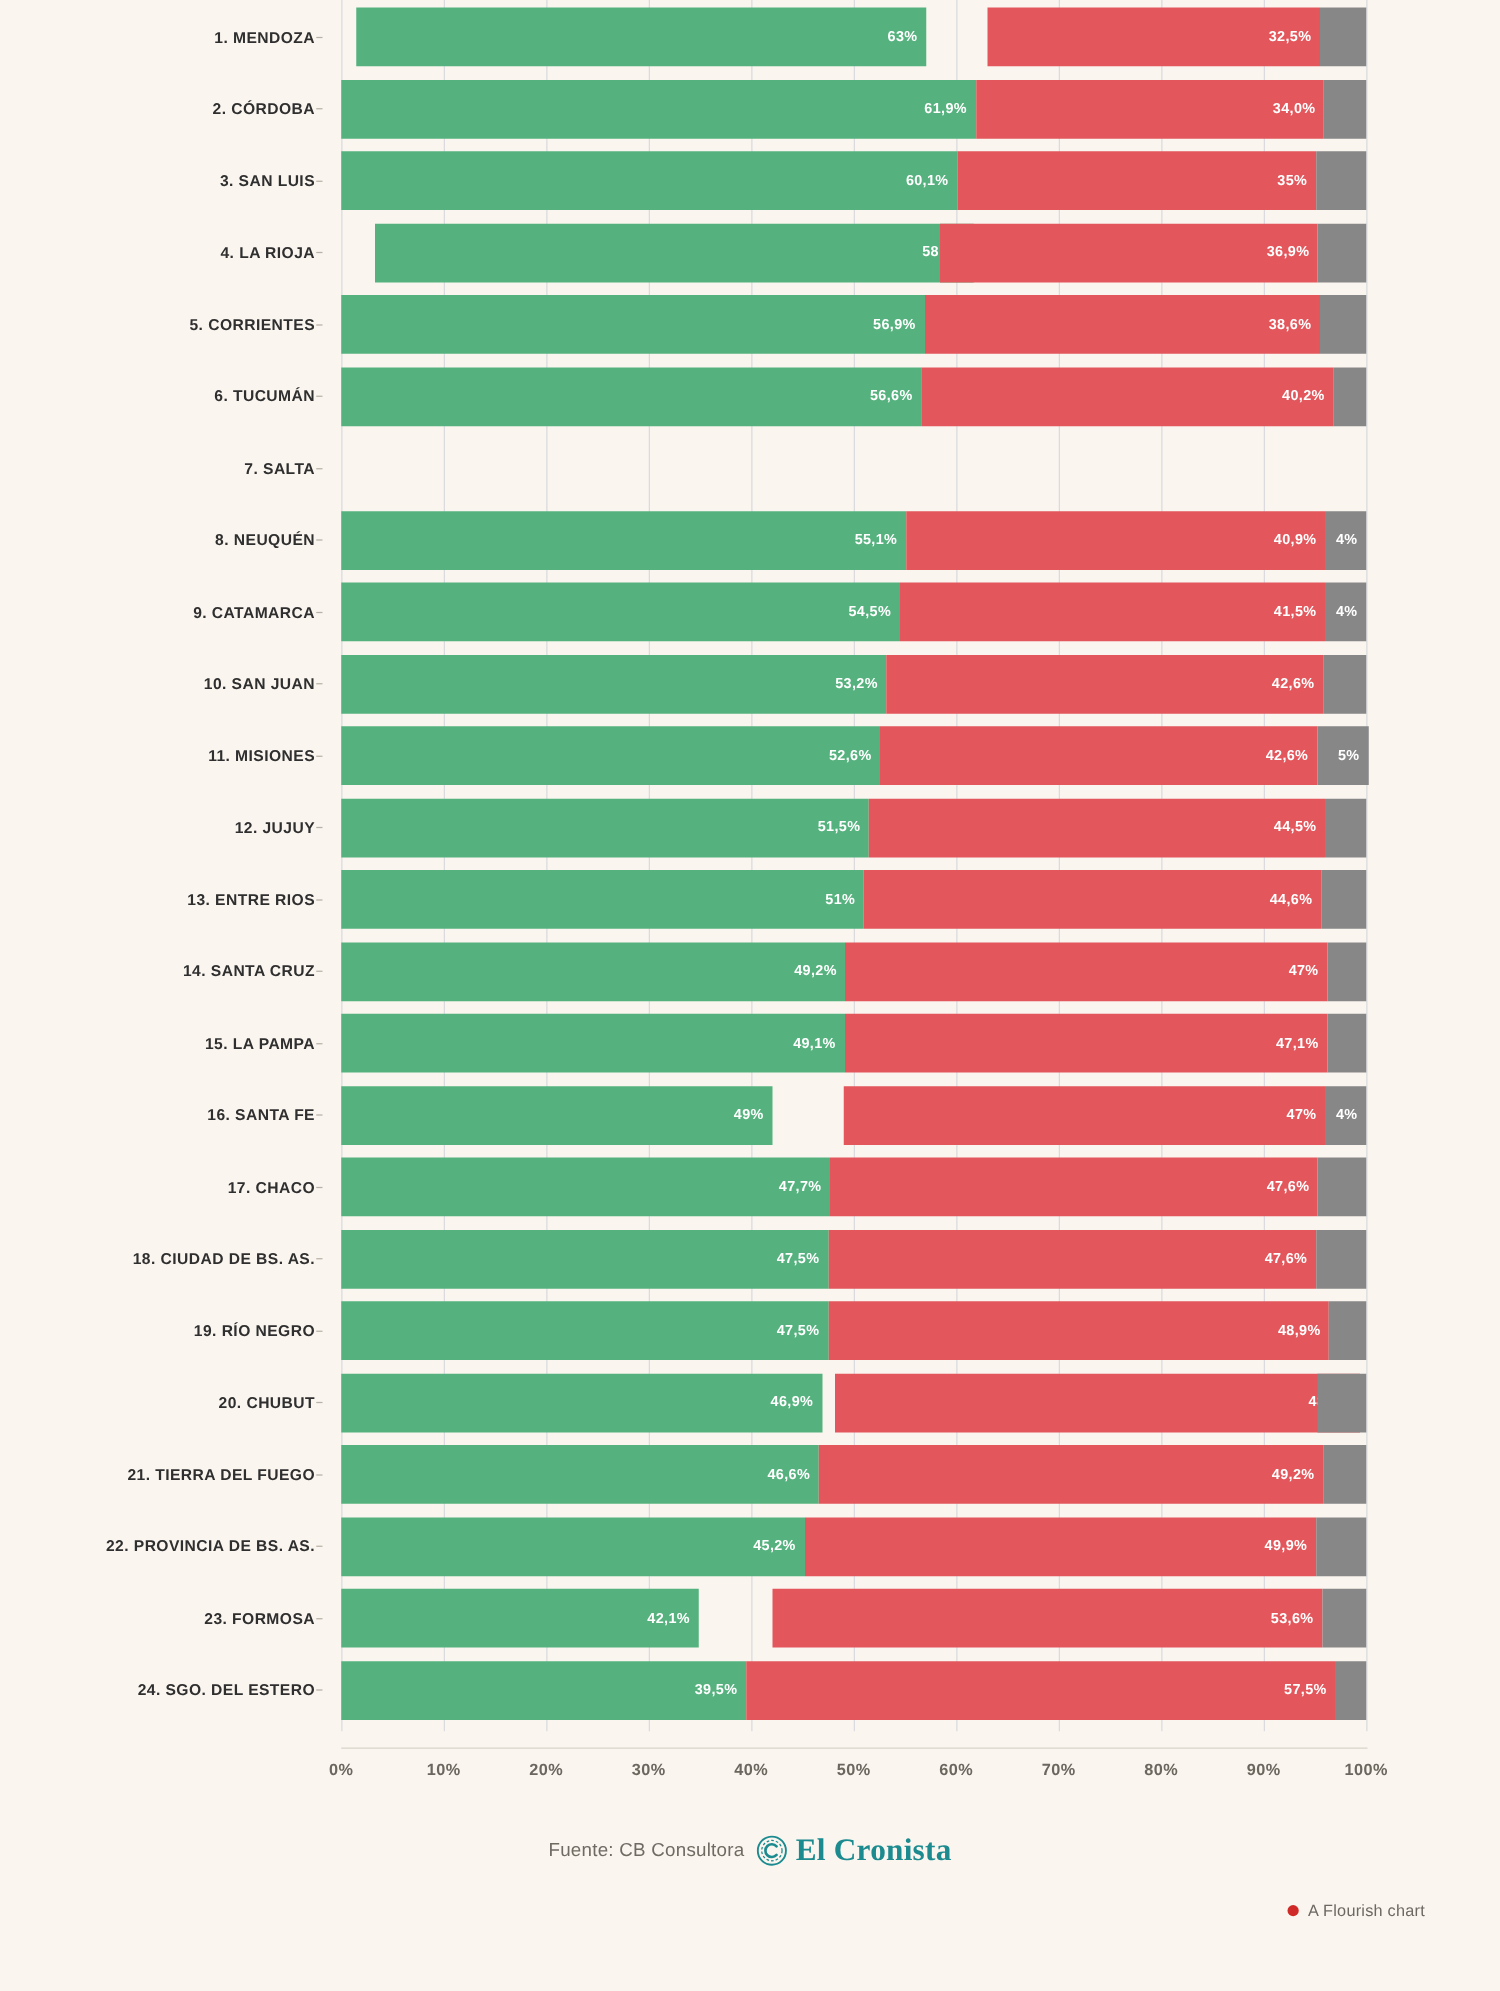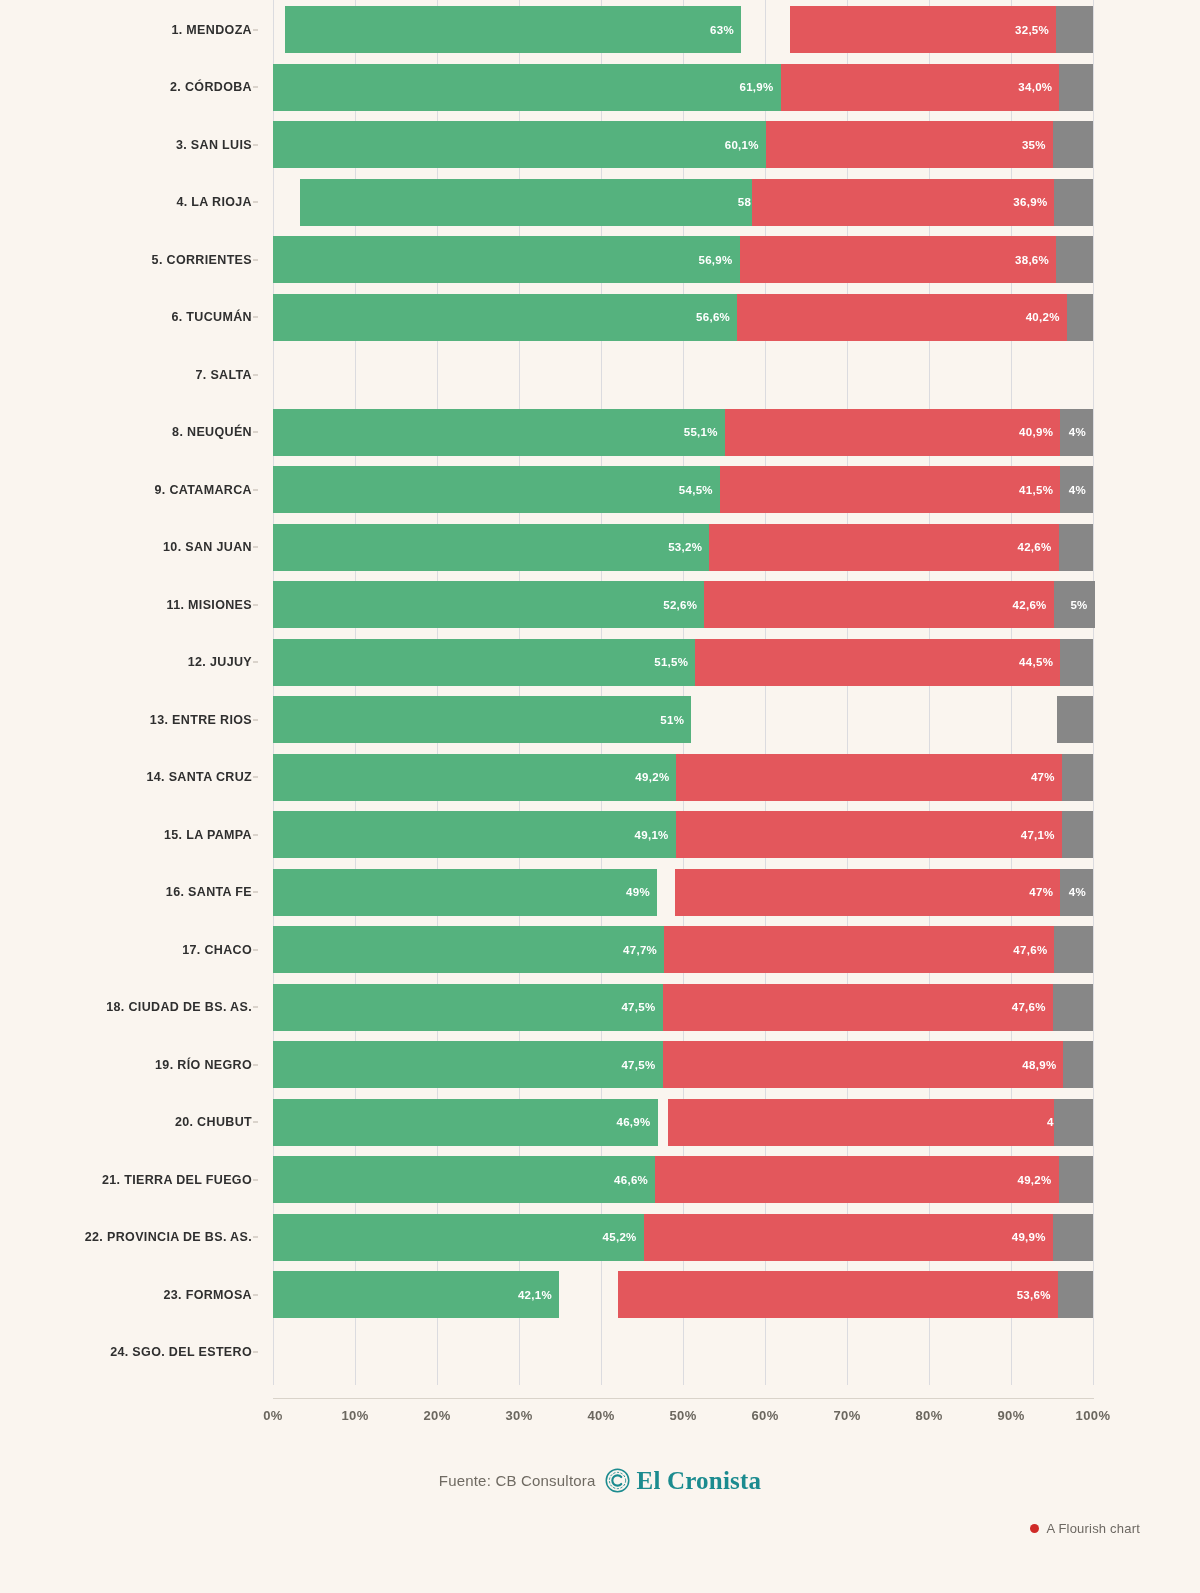--- a/index.html
+++ b/index.html
@@ -309,20 +309,23 @@
             </div>
             <div class="seg gray" style="left: 787.2px; width: 32.8px;"></div>
           </div>
         </div>
         <div class="rowwrap" style="top: 690px;">
           <div class="cat">13. ENTRE RIOS<span class="tick-dash"></span></div>
           <div class="bars">
             <div class="seg green" style="left: 0px; width: 418.2px;">
               <span>51%</span>
             </div>
+            <div class="seg red" style="left: 418.2px; width: 365.72px;">
+              <span>44,6%</span>
+            </div>
             <div class="seg gray" style="left: 783.92px; width: 36.08px;"></div>
           </div>
         </div>
         <div class="rowwrap" style="top: 747.5px;">
           <div class="cat">14. SANTA CRUZ<span class="tick-dash"></span></div>
           <div class="bars">
             <div class="seg green" style="left: 0px; width: 403.44px;">
               <span>49,2%</span>
             </div>
             <div class="seg red" style="left: 403.44px; width: 385.4px;">
@@ -339,21 +342,21 @@
             </div>
             <div class="seg red" style="left: 402.62px; width: 386.22px;">
               <span>47,1%</span>
             </div>
             <div class="seg gray" style="left: 788.84px; width: 31.16px;"></div>
           </div>
         </div>
         <div class="rowwrap" style="top: 862.5px;">
           <div class="cat">16. SANTA FE<span class="tick-dash"></span></div>
           <div class="bars">
-            <div class="seg green" style="left: 0px; width: 384px;">
+            <div class="seg green" style="left: 0px; width: 345px;">
               <span>49%</span>
             </div>
             <div class="seg red" style="left: 401.8px; width: 385.4px;">
               <span>47%</span>
             </div>
             <div class="seg gray" style="left: 787.2px; width: 32.8px;">
               <span>4%</span>
             </div>
           </div>
         </div>
@@ -436,20 +439,29 @@
               <span>42,1%</span>
             </div>
             <div class="seg red" style="left: 345.22px; width: 439.52px;">
               <span>53,6%</span>
             </div>
             <div class="seg gray" style="left: 784.74px; width: 35.26px;"></div>
           </div>
         </div>
         <div class="rowwrap" style="top: 1322.5px;">
           <div class="cat">24. SGO. DEL ESTERO<span class="tick-dash"></span></div>
+          <div class="bars">
+            <div class="seg green" style="left: 0px; width: 323.9px;">
+              <span>39,5%</span>
+            </div>
+            <div class="seg red" style="left: 323.9px; width: 471.5px;">
+              <span>57,5%</span>
+            </div>
+            <div class="seg gray" style="left: 795.4px; width: 24.6px;"></div>
+          </div>
         </div>
       </div>
   </div>
 
   <div class="baseline"></div>
   <div class="xaxis" id="xaxis">
       <div class="xt" style="left: 0px;">0%</div>
       <div class="xt" style="left: 82px;">10%</div>
       <div class="xt" style="left: 164px;">20%</div>
       <div class="xt" style="left: 246px;">30%</div>

